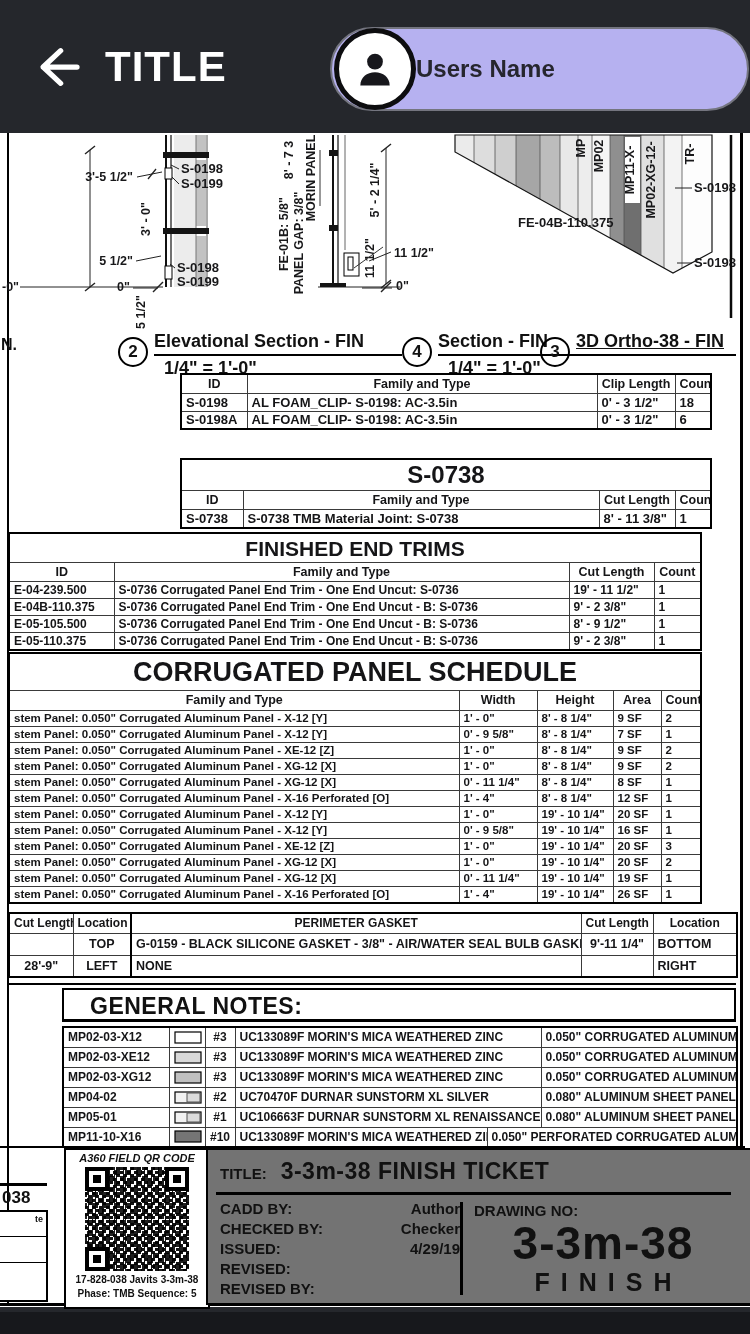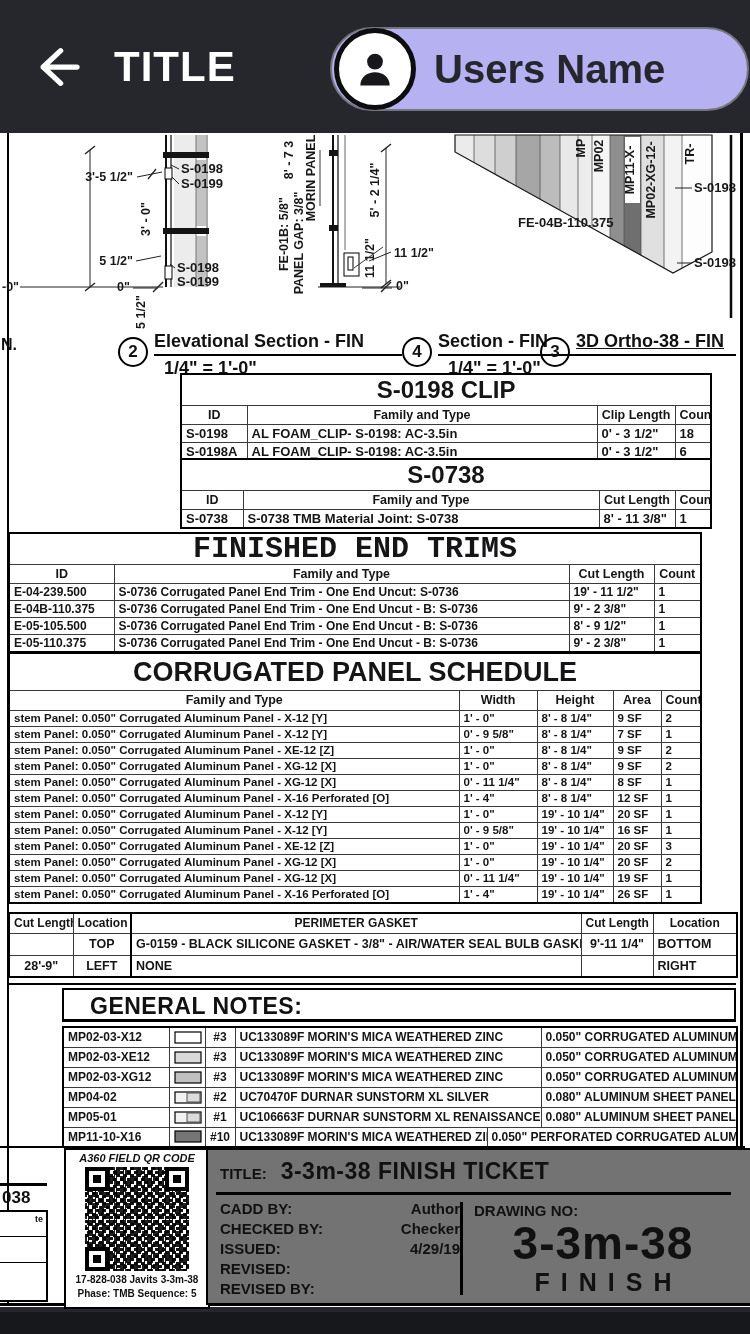--- a/index.html
+++ b/index.html
@@ -2,26 +2,26 @@
 <html><head>
 <meta charset="utf-8">
 <style>
   html,body{margin:0;padding:0;background:#101114;}
   #app{position:relative;width:750px;height:1334px;overflow:hidden;background:#25272c;
        font-family:"Liberation Sans",sans-serif;color:#111;}
   .abs{position:absolute;}
   
   #hdr{position:absolute;left:0;top:0;width:750px;height:133px;background:#25272c;display:flex;align-items:center;}
   #back{background:none;border:none;margin-left:28px;width:56px;height:56px;cursor:pointer;padding:0;}
-  #pgtitle{color:#fff;font-size:42px;font-weight:700;letter-spacing:1px;margin-left:30px;}
+  #pgtitle{color:#fff;font-size:42px;font-weight:700;letter-spacing:1px;margin-left:21px;}
   #pill{position:absolute;left:330px;top:27px;width:415px;height:80px;background:#b6b1f0;
         border:2px solid #74757f;border-radius:42px;display:flex;align-items:center;cursor:pointer;}
   #avatar{width:72px;height:72px;background:#fff;border:5px solid #0d0d0f;border-radius:50%;
           margin-left:2px;display:flex;align-items:center;justify-content:center;}
-  #uname{font-size:40px;font-weight:700;color:#26262e;margin-left:18px;}
+  #uname{font-size:24px;font-weight:700;color:#26262e;}
   
   #sheet{position:absolute;left:0;top:133px;width:750px;height:1174px;background:#ffffff;}
   .rule{position:absolute;background:#000;}
   
   text{font-family:"Liberation Sans",sans-serif;font-weight:700;fill:#18181a;}
   .t12{font-size:12.5px;} .t13{font-size:13px;}
   
   .cap{position:absolute;display:flex;align-items:flex-start;}
   .capnum{width:26px;height:26px;border:2px solid #000;border-radius:50%;font-size:17px;font-weight:700;
           display:flex;align-items:center;justify-content:center;margin-top:6px;flex:0 0 auto;}
@@ -228,23 +228,20 @@
   </div>
 
   <table class="sch" style="left:180px;top:373px;width:530px;">
     <colgroup>
         <col style="width:66px">
         <col style="width:350px">
         <col style="width:78px">
         <col style="width:36px">
       </colgroup>
     <tbody>
-        <tr>
-          <td class="ttl" colspan="4" style="height:30px;font-size:24px;">S-0198 CLIP</td>
-        </tr>
     <tr style="height:19px;font-size:12.5px;">
       <td class="hd">ID</td>
       <td class="hd">Family and Type</td>
       <td class="hd">Clip Length</td>
       <td class="hd">Count</td>
     </tr>
     <tr style="height:18px;font-size:13px;">
       <td>S-0198</td>
       <td>AL FOAM_CLIP- S-0198: AC-3.5in</td>
       <td>0' - 3 1/2"</td>
@@ -287,21 +284,21 @@
 
   <table class="sch" style="left:8px;top:532px;width:692px;">
     <colgroup>
         <col style="width:105px">
         <col style="width:455px">
         <col style="width:85px">
         <col style="width:47px">
       </colgroup>
     <tbody>
         <tr>
-          <td class="ttl" colspan="4" style="height:28px;font-size:30px;font-family:Liberation Mono, monospace;">FINISHED END TRIMS</td>
+          <td class="ttl" colspan="4" style="height:28px;font-size:21px;">FINISHED END TRIMS</td>
         </tr>
     <tr style="height:19px;font-size:12.5px;">
       <td class="hd">ID</td>
       <td class="hd">Family and Type</td>
       <td class="hd">Cut Length</td>
       <td class="hd">Count</td>
     </tr>
     <tr style="height:17px;font-size:12px;">
       <td>E-04-239.500</td>
       <td>S-0736 Corrugated Panel End Trim - One End Uncut: S-0736</td>

